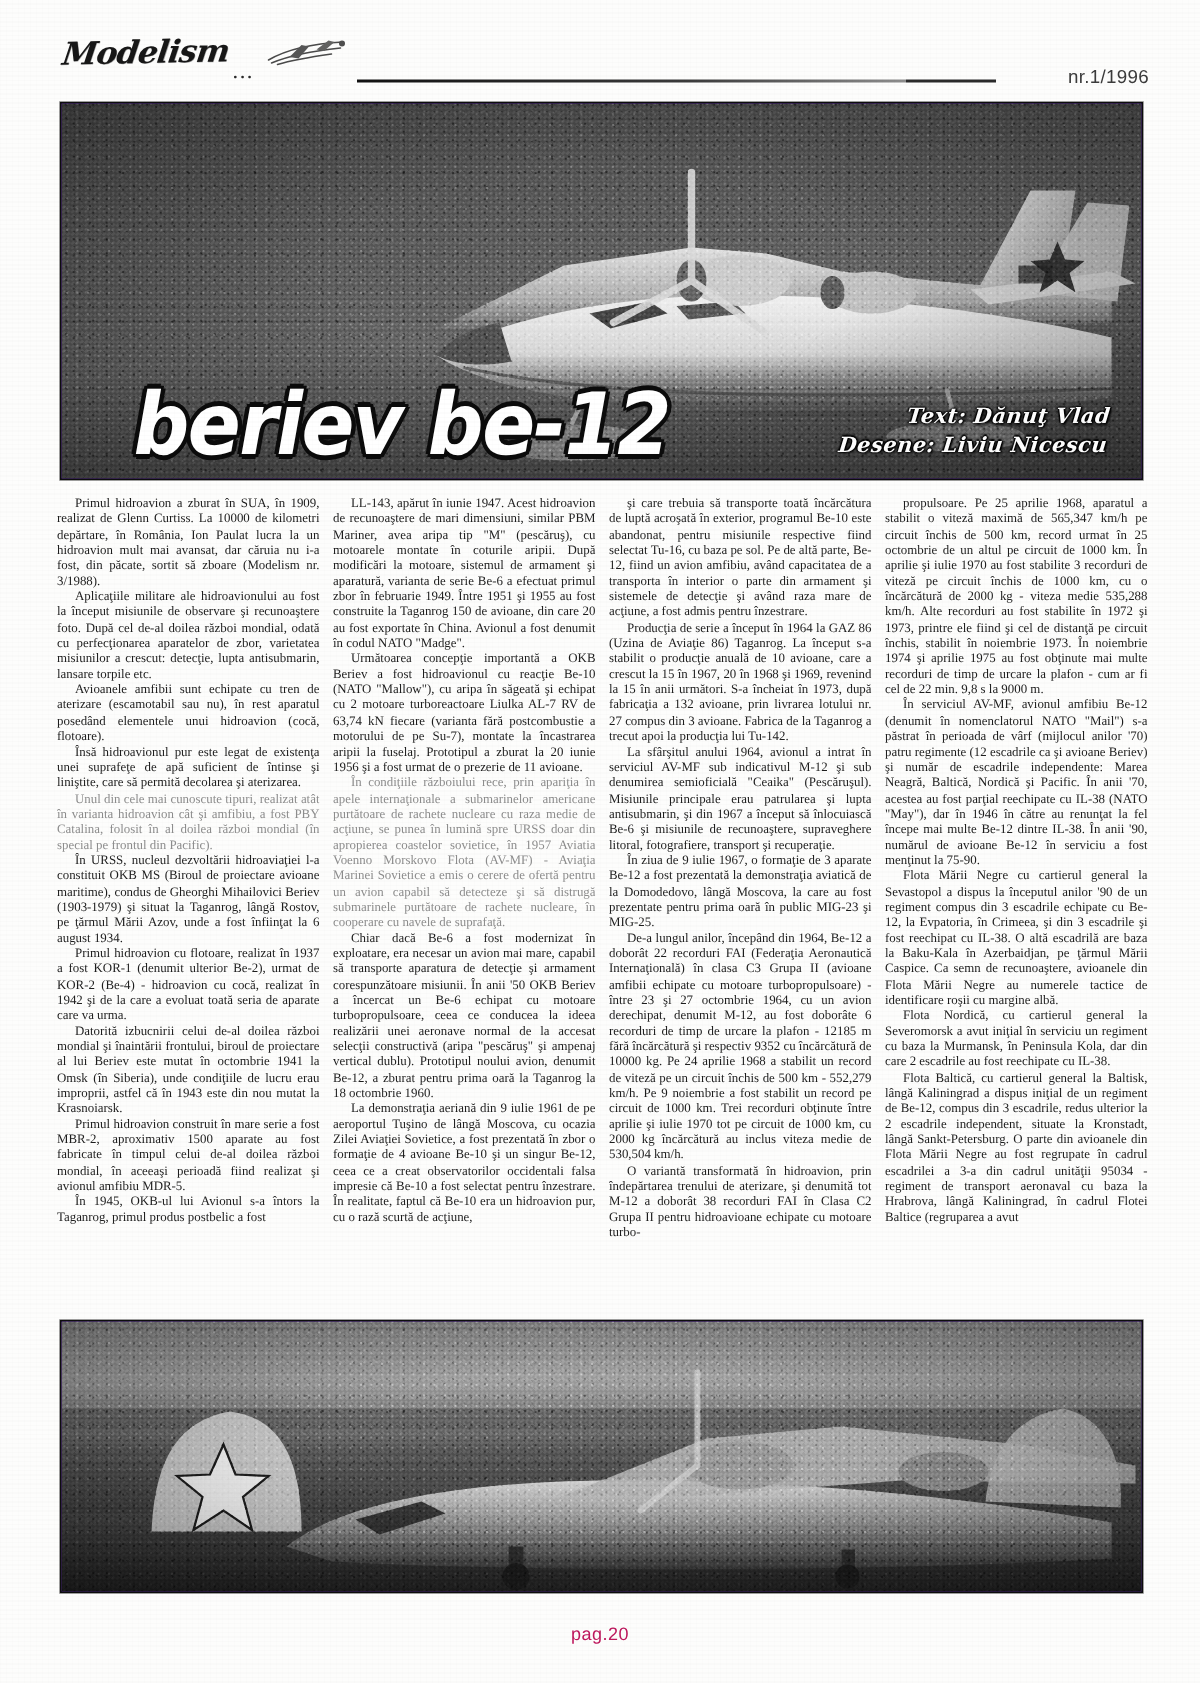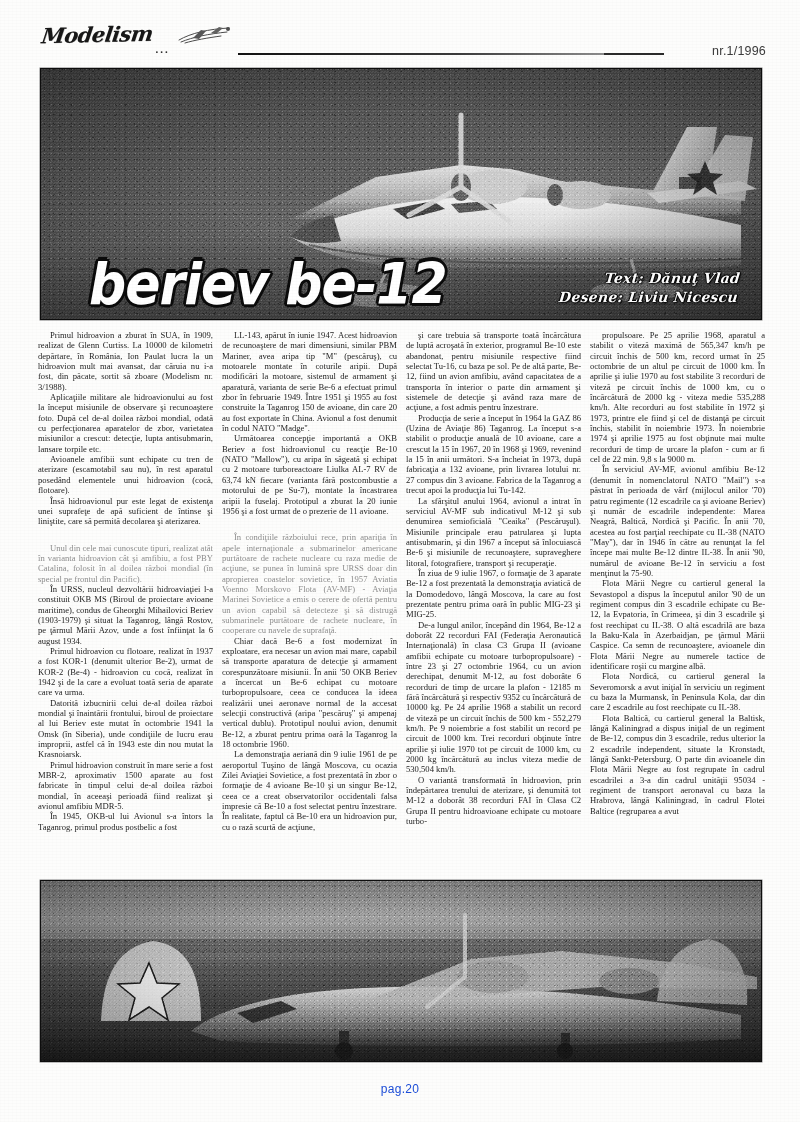--- a/index.html
+++ b/index.html
@@ -133,27 +133,27 @@
     font-size:8.6px;
     line-height:10.35px;
     text-align:justify;
     text-justify:inter-word;
     hyphens:auto;
     -webkit-hyphens:auto;
     color:#1d1d1d;
     overflow:hidden;
   }
   .col p{margin:0;text-indent:12px;}
-  .col p.faded{color:#8d8d8d;margin-top:16px;}
+  .col p.faded{color:#8d8d8d;}
 
   
   .footer{
     position:absolute;left:0;right:0;bottom:26px;text-align:center;
     font-family:"Liberation Sans", sans-serif;
-    font-size:12px;color:#1d4ed8;letter-spacing:.3px;
+    font-size:12px;color:#be185d;letter-spacing:.3px;
   }
 </style>
 </head>
 <body>
 
 <div id="page">
 
   <div class="masthead">
 
     <div class="logo">Modelism</div>

